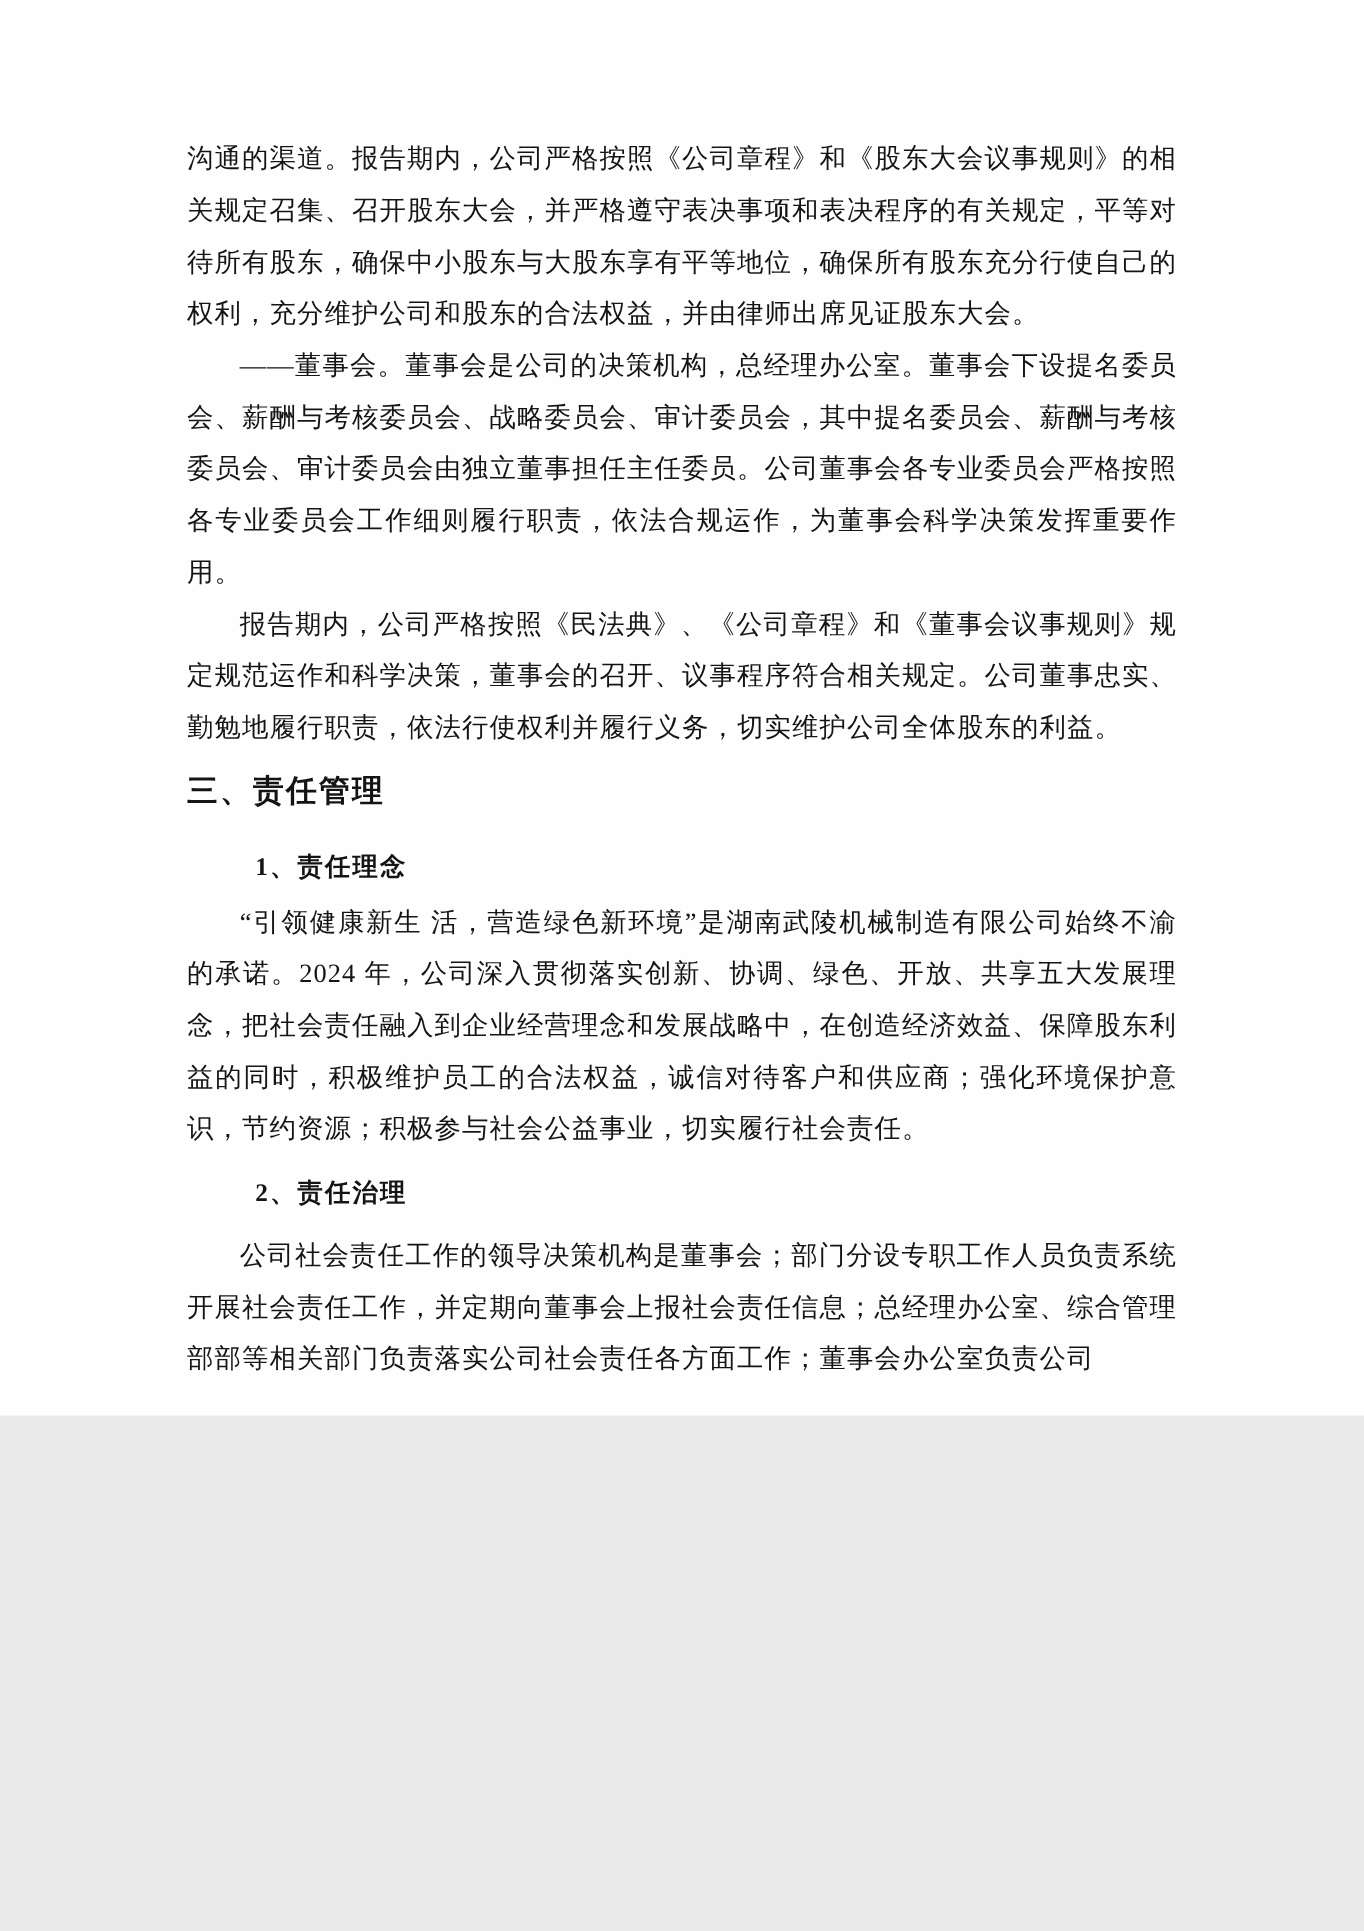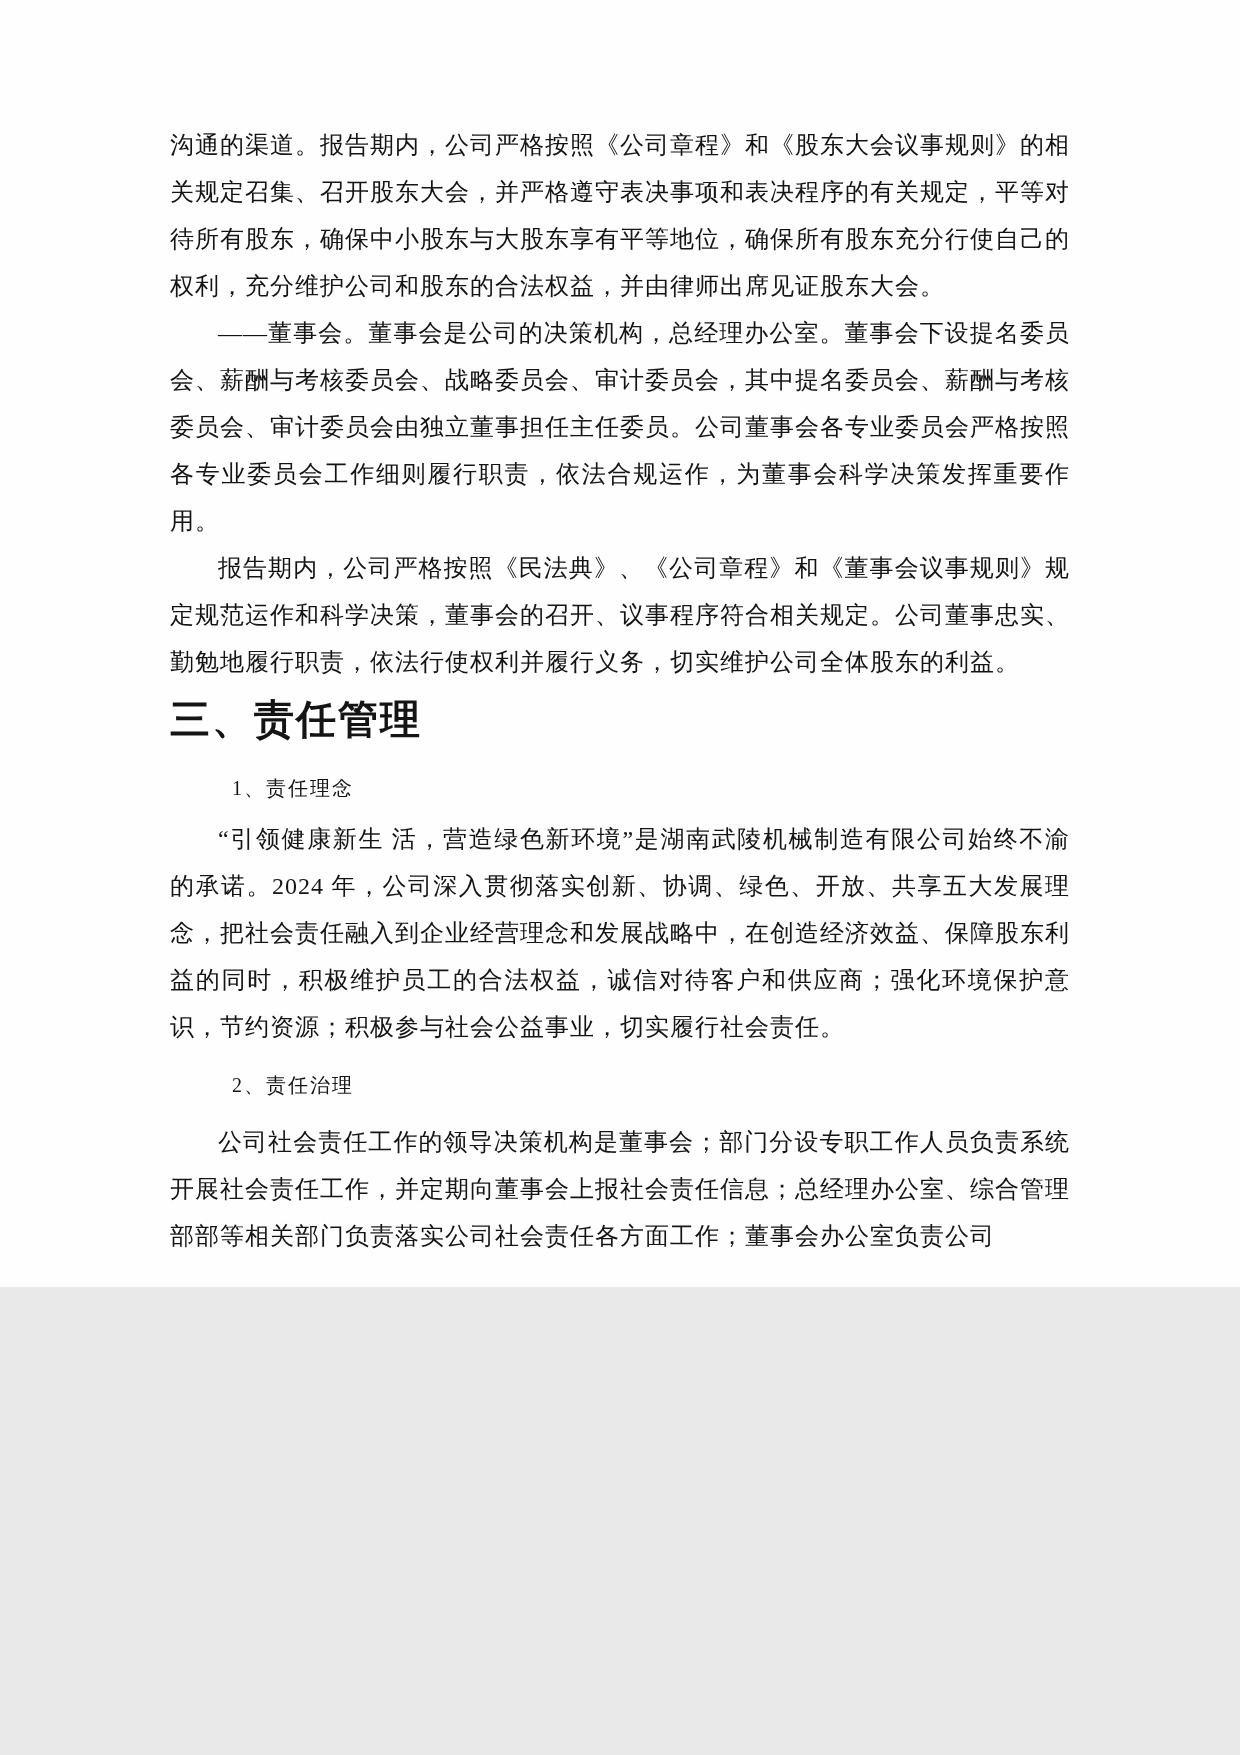--- a/index.html
+++ b/index.html
@@ -21,29 +21,29 @@
   }
   .para {
     font-size: 24px;
     line-height: 47px;
     letter-spacing: 1px;
     text-align: justify;
     margin: 0;
   }
   .para.indent { text-indent: 2em; }
   .section-heading {
-    font-size: 40px;
+    font-size: 28px;
     font-weight: bold;
     line-height: 40px;
     margin: 14px 0 0 0;
     letter-spacing: 2px;
   }
   .sub-heading {
-    font-size: 20px;
-    font-weight: normal;
+    font-size: 23px;
+    font-weight: bold;
     line-height: 36px;
     margin: 30px 0 0 62px;
     letter-spacing: 2px;
   }
   .sub-heading.second { margin-top: 16px; }
   .after-sub { margin-top: 10px; }
   .after-sub2 { margin-top: 16px; }
   .page-number {
     position: absolute;
     top: 1548px;

